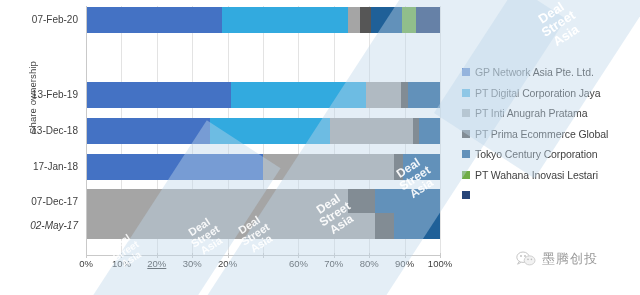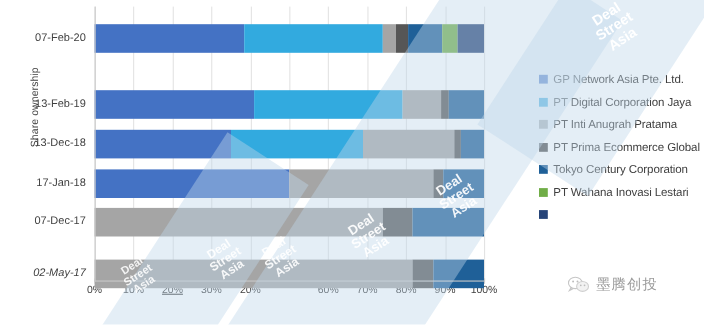--- a/index.html
+++ b/index.html
@@ -126,21 +126,20 @@
   .legend {
     position: absolute;
     left: 462px;
     top: 62px;
     width: 175px;
   }
   .legend-item {
     display: flex;
     align-items: center;
     height: 20.5px;
-    margin-left: 28px;
   }
   .legend-swatch {
     width: 8px;
     height: 8px;
     flex: 0 0 8px;
     margin-right: 5px;
   }
   .legend-label {
     font-size: 10.5px;
     color: #3f3f3f;
@@ -203,21 +202,21 @@
       <div class="grid-line" style="left: 35.4px;"></div>
       <div class="grid-line" style="left: 70.8px;"></div>
       <div class="grid-line" style="left: 106.2px;"></div>
       <div class="grid-line" style="left: 141.6px;"></div>
       <div class="grid-line" style="left: 177px;"></div>
       <div class="grid-line" style="left: 212.4px;"></div>
       <div class="grid-line" style="left: 247.8px;"></div>
       <div class="grid-line" style="left: 283.2px;"></div>
       <div class="grid-line" style="left: 318.6px;"></div>
       <div class="grid-line" style="left: 354px;"></div>
-      <div class="bar-row" style="top: 16px; text-decoration: underline;">
+      <div class="bar-row" style="top: 1px; text-decoration: underline;">
         <div class="cat-label">07-Feb-20</div>
         <div class="seg" title="GP Network Asia Pte. Ltd.: 38.5%" style="left: 0px; width: 136.29px; background: rgb(68, 114, 196);"></div>
         <div class="seg" title="PT Digital Investindo Jaya: 35.5%" style="left: 136.29px; width: 125.67px; background: rgb(50, 170, 223);"></div>
         <div class="seg" title="PT Inti Anugrah Pratama: 3.4%" style="left: 261.96px; width: 12.036px; background: rgb(165, 165, 165);"></div>
         <div class="seg" title="PT Prima Ecommerce Global: 3.1%" style="left: 273.996px; width: 10.974px; background: rgb(86, 86, 86);"></div>
         <div class="seg" title="Tokyo Century Corporation: 8.8%" style="left: 284.97px; width: 31.152px; background: rgb(31, 96, 152);"></div>
         <div class="seg" title="PT Wahana Inovasi Lestari: 3.9%" style="left: 316.122px; width: 13.806px; background: rgb(112, 173, 71);"></div>
         <div class="seg" title="PT Ide Teknologi Indonesia: 6.8%" style="left: 329.928px; width: 24.072px; background: rgb(38, 68, 120);"></div>
       </div>
       <div class="bar-row" style="top: 76.2857px;">
@@ -242,21 +241,21 @@
         <div class="seg" title="PT Inti Anugrah Pratama: 37%" style="left: 177px; width: 130.98px; background: rgb(165, 165, 165);"></div>
         <div class="seg" title="PT Prima Ecommerce Global: 2.5%" style="left: 307.98px; width: 8.85px; background: rgb(86, 86, 86);"></div>
         <div class="seg" title="Tokyo Century Corporation: 10.5%" style="left: 316.83px; width: 37.17px; background: rgb(31, 96, 152);"></div>
       </div>
       <div class="bar-row" style="top: 183.429px;">
         <div class="cat-label">07-Dec-17</div>
         <div class="seg" title="PT Inti Anugrah Pratama: 74%" style="left: 0px; width: 261.96px; background: rgb(165, 165, 165);"></div>
         <div class="seg" title="PT Prima Ecommerce Global: 7.5%" style="left: 261.96px; width: 26.55px; background: rgb(86, 86, 86);"></div>
         <div class="seg" title="Tokyo Century Corporation: 18.5%" style="left: 288.51px; width: 65.49px; background: rgb(31, 96, 152);"></div>
       </div>
-      <div class="bar-row" style="top: 230px; font-style: italic;">
+      <div class="bar-row" style="top: 207px; font-style: italic;">
         <div class="cat-label">02-May-17</div>
         <div class="seg" title="PT Inti Anugrah Pratama: 81.5%" style="left: 0px; width: 288.51px; background: rgb(165, 165, 165);"></div>
         <div class="seg" title="PT Prima Ecommerce Global: 5.5%" style="left: 288.51px; width: 19.47px; background: rgb(86, 86, 86);"></div>
         <div class="seg" title="Tokyo Century Corporation: 13%" style="left: 307.98px; width: 46.02px; background: rgb(31, 96, 152);"></div>
       </div>
     </div>
 
   <div class="xticks" id="xticks">
       <div class="tick-mark" style="left: 0px;"></div>
       <div class="xtick" style="left: 0px;">0%</div>

